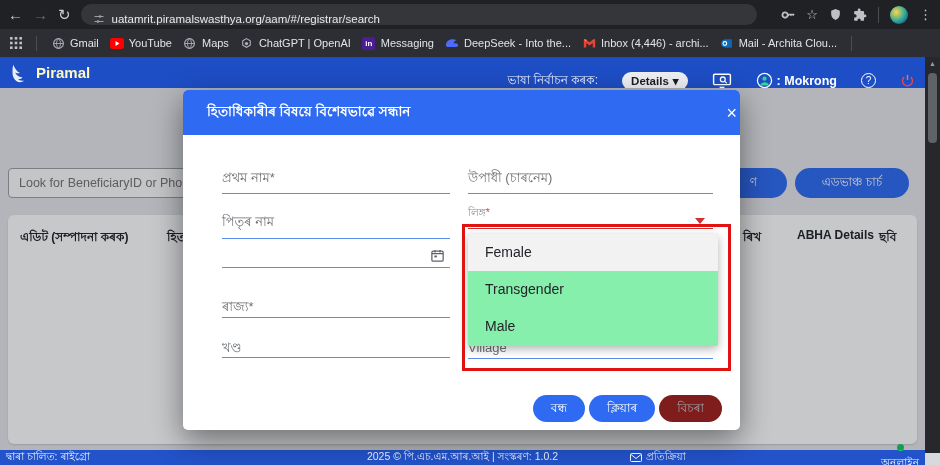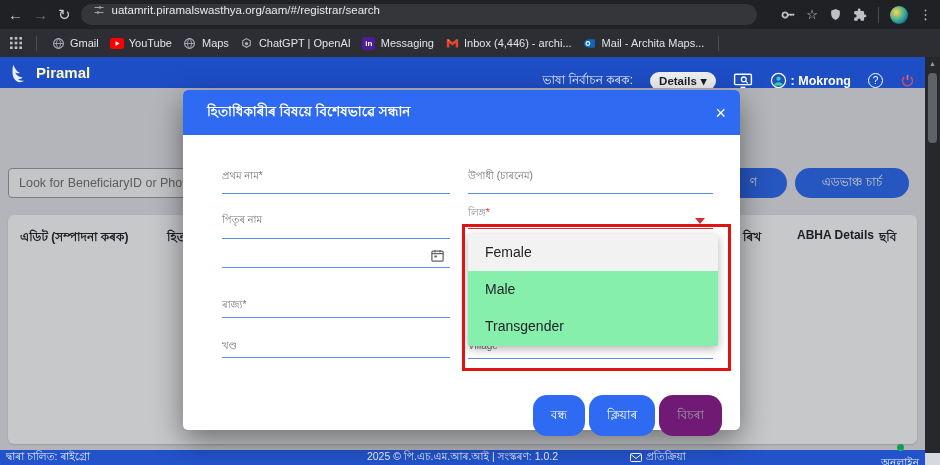--- a/index.html
+++ b/index.html
@@ -5,21 +5,21 @@
   * { margin:0; padding:0; box-sizing:border-box; }
   body { font-family:"Liberation Sans", sans-serif; background:#000; }
   .screen { position:relative; width:940px; height:465px; overflow:hidden; background:#202124; }
 
   
   .chrome-bar { position:absolute; left:0; top:0; width:940px; height:29px; background:#1f2125;
     display:flex; align-items:center; padding:0 8px; gap:10px; }
   .nav-ic { color:#c8cbd0; font-size:15px; line-height:1; cursor:pointer; }
   .nav-ic.dim { color:#6b6e73; }
   .url-pill { flex:0 0 auto; width:676px; height:21px; background:#35363a; border-radius:11px;
-    display:flex; align-items:flex-start; gap:7px; padding:0 12px; }
+    display:flex; align-items:flex-end; gap:7px; padding:0 12px; }
   .url-text { color:#e8eaed; font-size:11.5px; white-space:nowrap; overflow:hidden; }
   .chrome-right { display:flex; align-items:center; gap:11px; margin-left:auto; }
   .vdiv { width:1px; height:16px; background:#4a4d52; }
   .avatar { width:18px; height:18px; border-radius:50%;
     background:radial-gradient(circle at 35% 35%, #ffd54f, #26a69a 55%, #1a237e); }
   .kebab { color:#c8cbd0; font-size:13px; }
 
   
   .bm-bar { position:absolute; left:0; top:29px; width:940px; height:28px; background:#2c2e33;
     display:flex; align-items:center; padding:0 10px; gap:11px; }
@@ -36,21 +36,21 @@
   .viewport { position:absolute; left:0; top:57px; width:940px; height:408px; background:#e5e7ea; }
   .scrollbar { position:absolute; right:0; top:0; width:15px; height:408px; background:#27282b; z-index:40; }
   .sb-arrow { color:#9aa0a6; font-size:7px; text-align:center; padding-top:3px; }
   .sb-thumb { position:absolute; left:3px; top:16px; width:9px; height:70px; background:#5f6368; border-radius:4px; }
   .sb-corner { position:absolute; left:0; bottom:0; width:15px; height:12px; background:#d6d9dd; }
 
   
   .app-header { position:absolute; left:0; top:0; width:925px; height:31px; background:#1e4ec6;
     display:flex; align-items:center; padding:0 10px; }
   .brand { display:flex; align-items:center; gap:6px; color:#fef9c3; font-weight:bold; font-size:15px; }
-  .hdr-right { margin-left:auto; display:flex; align-items:center; gap:17px;margin-top:16px; }
+  .hdr-right { margin-left:auto; display:flex; align-items:center; gap:24px;margin-top:16px; }
   .lang-label { color:#f0f3ff; font-size:12px; }
   .lang-pill { background:#eef0f3; color:#1b1d21; font-size:11.5px; font-weight:bold;
     border-radius:11px; padding:2px 9px; display:flex; align-items:center; gap:4px; cursor:pointer; }
   .user { color:#fff; font-size:12.5px; font-weight:bold; }
   .help-ic { width:15px; height:15px; border:1.5px solid #fff; border-radius:50%; color:#fff;
     font-size:10px; display:flex; align-items:center; justify-content:center; }
 
   
   .content { position:absolute; left:0; top:31px; width:925px; height:362px; background:#e5e7ea; }
   .bg-search { position:absolute; left:8px; top:80px; width:753px; height:30px; background:#fbfbfc;
@@ -64,42 +64,42 @@
   .table-panel { position:absolute; left:8px; top:127px; width:909px; height:229px; background:#fff;
     border-radius:6px; box-shadow:0 1px 2px rgba(0,0,0,.15); }
   .th { position:absolute; top:13px; font-size:12px; font-weight:bold; color:#22262b; white-space:nowrap; }
 
   .dim-overlay { position:absolute; inset:0; background:rgba(15,18,28,.23); z-index:5; }
 
   
   .modal { position:absolute; left:183px; top:2px; width:557px; height:340px; background:#fff;
     border-radius:5px; box-shadow:0 10px 30px rgba(0,0,0,.45); z-index:10; }
   .modal-header { height:45px; background:#2e6bf2; border-radius:5px 5px 0 0; display:flex;
-    align-items:center; padding:0 14px 0 24px; }
+    align-items:center; padding:0 3px 0 24px; }
   .modal-title { color:#fff; font-size:13.5px; font-weight:bold; }
   .modal-close { margin-left:auto; color:#fff; font-size:18px; line-height:1; cursor:pointer; }
 
-  .f-label { position:absolute; font-size:10px; color:#6d7175; white-space:nowrap; }
+  .f-label { position:absolute; font-size:13px; color:#6d7175; white-space:nowrap; }
   .f-label.small { font-size:10.5px; color:#8a8e93; }
   .f-line { position:absolute; height:0; border-bottom:1.5px solid #5b8def; }
   .f-line.red { border-bottom-color:#d32f2f; }
   .sel-caret { position:absolute; width:0; height:0; border-left:5px solid transparent;
     border-right:5px solid transparent; border-top:6px solid #d32f2f; }
   .req-red { color:#e53935; }
 
   .dd-panel { position:absolute; left:285px; top:144px; width:250px; height:112px; background:#86efac;
     box-shadow:0 3px 10px rgba(0,0,0,.3); z-index:2; overflow:hidden; border-radius:2px; }
   .dd-item { height:37px; line-height:37px; padding-left:17px; font-size:14px; color:#212428; cursor:pointer; }
   .dd-item.active { background:#f2f2f3; }
 
   .modal-btns { position:absolute; top:305px; right:18px; display:flex; gap:4px; }
-  .m-btn { height:41px; padding:0 18px; border:none; border-radius:14px; font-size:12px;
+  .m-btn { height:27px; padding:0 18px; border:none; border-radius:14px; font-size:12px;
     cursor:pointer; font-family:"Liberation Sans", sans-serif; }
   .m-btn.blue { background:#2e6bf2; color:#fff; }
-  .m-btn.disabled { background:#701a75; color:#9aa0a6; cursor:default; }
+  .m-btn.disabled { background:#7f1d1d; color:#9aa0a6; cursor:default; }
 
   .red-annotation { position:absolute; left:462px; top:136px; width:269px; height:147px;
     border:3px solid #e01212; z-index:30; pointer-events:none; }
 
   
   .app-footer { position:absolute; left:0; top:393px; width:925px; height:15px; background:#2353cb;
     display:flex; align-items:center; color:#eaf0ff; font-size:10.5px; padding:0 6px; }
   .ft-center { position:absolute; left:0; width:100%; text-align:center; }
   .ft-right { margin-left:auto; display:flex; align-items:center; gap:6px; z-index:1;flex-direction:column; }
   .ft-feedback { display:flex; align-items:center; gap:4px; position:absolute; left:630px; }
@@ -203,37 +203,45 @@
       <span>ChatGPT | OpenAI</span>
     </span>
     <span class="bm-item">
       <span class="fav">
           <span class="fav-li">in</span>
         </span>
       <span>Messaging</span>
     </span>
     <span class="bm-item">
       <span class="fav">
+          <svg width="14" height="11" viewBox="0 0 16 12">
+            <path fill="#4d6bfe" d="M1 7c1-5 7-7 12-5-2 1-3 2-3 4 3-1 5 0 5 2 0 1-1 2-3 2H4C2 10 1 9 1 7z"></path>
+          </svg>
+        </span>
+      <span>DeepSeek - Into the...</span>
+    </span>
+    <span class="bm-item">
+      <span class="fav">
           <svg width="13" height="11" viewBox="0 0 16 12">
             <path fill="#ea4335" d="M1 1h2.5L8 4.5 12.5 1H15v10h-3V5.5L8 8.5 4 5.5V11H1z"></path>
             <path fill="#fbbc04" d="M1 1l3 2.3V1z"></path>
             <path fill="#34a853" d="M15 1l-3 2.3V1z"></path>
           </svg>
         </span>
       <span>Inbox (4,446) - archi...</span>
     </span>
     <span class="bm-item">
       <span class="fav">
           <svg width="13" height="13" viewBox="0 0 24 24">
             <rect x="8" y="4" width="14" height="16" rx="2" fill="#1066b5"></rect>
             <circle cx="9" cy="12" r="7" fill="#0f6cbd"></circle>
             <circle cx="9" cy="12" r="3.4" fill="none" stroke="#fff" stroke-width="2"></circle>
           </svg>
         </span>
-      <span>Mail - Archita Maps...</span>
+      <span>Mail - Archita Clou...</span>
     </span>
 
     <span class="bm-sep"></span>
 
   </div>
 
   <div class="viewport">
 
     <div class="app-header">
       <div class="brand">
@@ -327,22 +335,22 @@
         <div class="f-line" style="left:39px; top:227px; width:228px"></div>
 
         <span class="f-label" style="left:39px; top:248px">খণ্ড</span>
         <div class="f-line" style="left:39px; top:267px; width:228px"></div>
 
         <span class="f-label" style="left:285px; top:250px">Village</span>
         <div class="f-line" style="left:285px; top:268px; width:245px"></div>
 
         <div class="dd-panel">
           <div class="dd-item active">Female</div>
+          <div class="dd-item">Transgender</div>
           <div class="dd-item">Male</div>
-          <div class="dd-item">Transgender</div>
         </div>
 
         <div class="modal-btns">
           <button class="m-btn blue">বন্ধ</button>
           <button class="m-btn blue">ক্লিয়াৰ</button>
           <button class="m-btn disabled">বিচৰা</button>
         </div>
       </div>
 
       <div class="red-annotation"></div>

